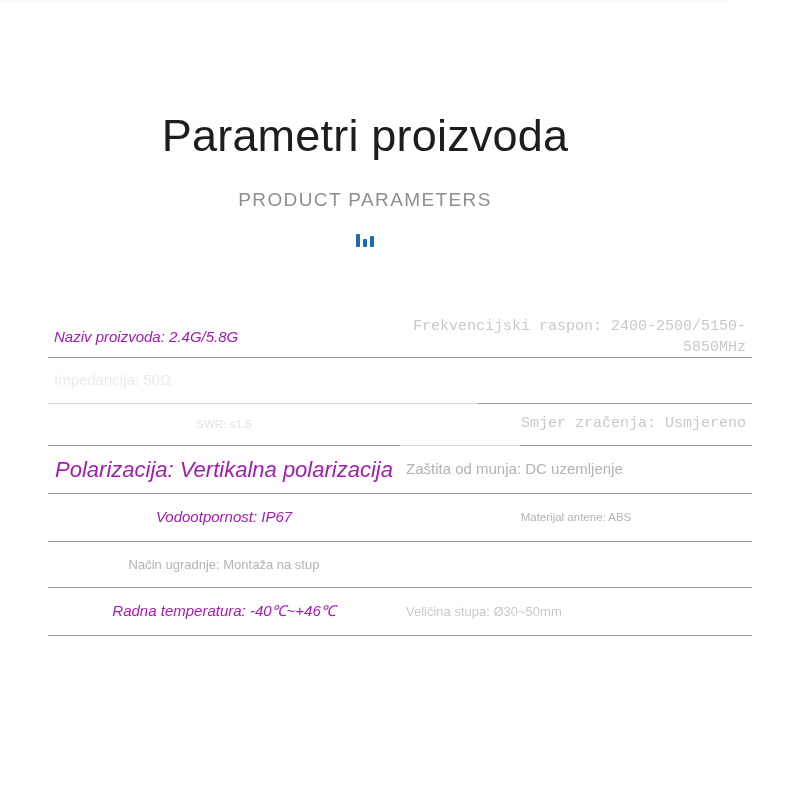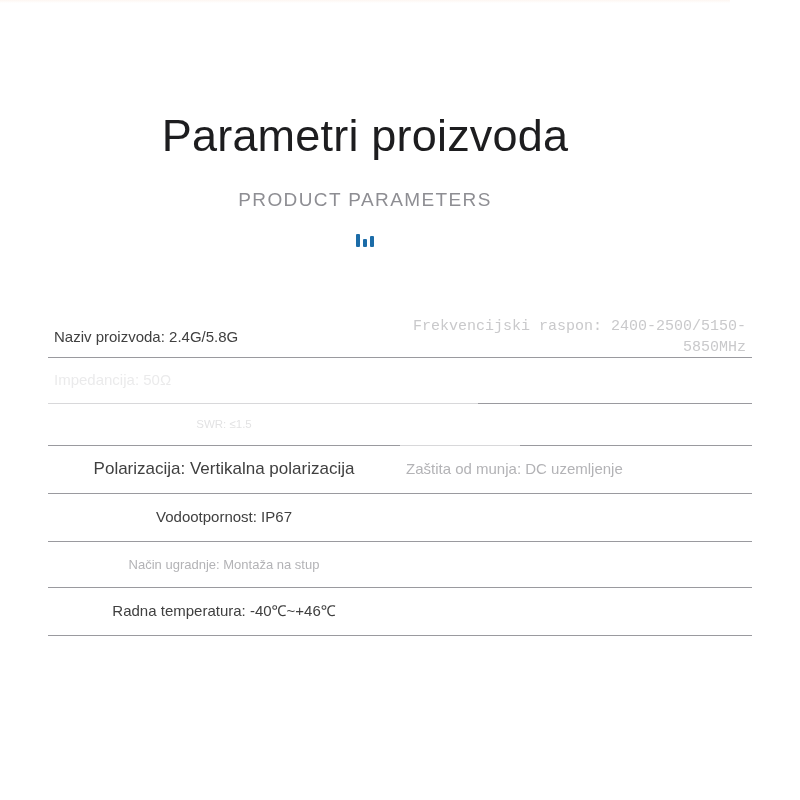--- a/index.html
+++ b/index.html
@@ -100,25 +100,25 @@
 
   
   .al-left   { text-align: left; }
   .al-center { text-align: center; }
   .al-right  { text-align: right; font-family: Liberation Mono, monospace; }
 
   
   .sz-xs { font-size: 11.5px; line-height: 1.35; }
   .sz-s  { font-size: 13px;   line-height: 1.35; }
   .sz-m  { font-size: 15px;   line-height: 1.35; }
-  .sz-l  { font-size: 17px;   line-height: 1.35; }
+  .sz-l  { font-size: 22px;   line-height: 1.35; }
 
   
   .tn-faint { color: #c9c9cb; }
-  .tn-soft  { color: #404040; }
+  .tn-soft  { color: #a21caf; font-style: italic; }
   .tn-mid   { color: #b3b3b6; }
   .h-40 { height: 40px; }
   .h-42 { height: 42px; }
   .h-46 { height: 46px; }
   .h-48 { height: 48px; }
 
   
   .wash {
     position: absolute;
     background: rgba(255,255,255,0.62);
@@ -152,38 +152,41 @@
       <div class="spec-cell al-left sz-m tn-soft">Naziv proizvoda: 2.4G/5.8G</div>
       <div class="spec-cell al-right sz-m tn-faint">Frekvencijski raspon: 2400-2500/5150-5850MHz</div>
     </div>
 
     <div class="spec-row h-46">
       <div class="spec-cell al-left sz-m tn-faint">Impedancija: 50Ω</div>
     </div>
 
     <div class="spec-row h-42">
       <div class="spec-cell al-center sz-xs tn-mid">SWR: ≤1.5</div>
+      <div class="spec-cell al-right sz-m tn-faint">Smjer zračenja: Usmjereno</div>
     </div>
 
     <div class="spec-row h-48">
       <div class="spec-cell al-center sz-l tn-soft">Polarizacija: Vertikalna polarizacija</div>
       <div class="spec-cell al-left sz-m tn-mid">Zaštita od munja: DC uzemljenje</div>
     </div>
 
 
     <div class="spec-row h-48">
       <div class="spec-cell al-center sz-m tn-soft">Vodootpornost: IP67</div>
+      <div class="spec-cell al-center sz-xs tn-mid">Materijal antene: ABS</div>
     </div>
 
     <div class="spec-row h-46">
       <div class="spec-cell al-center sz-s tn-mid">Način ugradnje: Montaža na stup</div>
     </div>
 
     <div class="spec-row h-48">
       <div class="spec-cell al-center sz-m tn-soft">Radna temperatura: -40℃~+46℃</div>
+      <div class="spec-cell al-left sz-s tn-faint">Veličina stupa: Ø30~50mm</div>
     </div>
 
     <div class="wash wash-a"></div>
     <div class="wash wash-b"></div>
     <div class="wash wash-c"></div>
     <div class="wash wash-d"></div>
 
   </div>
 </div>
 

